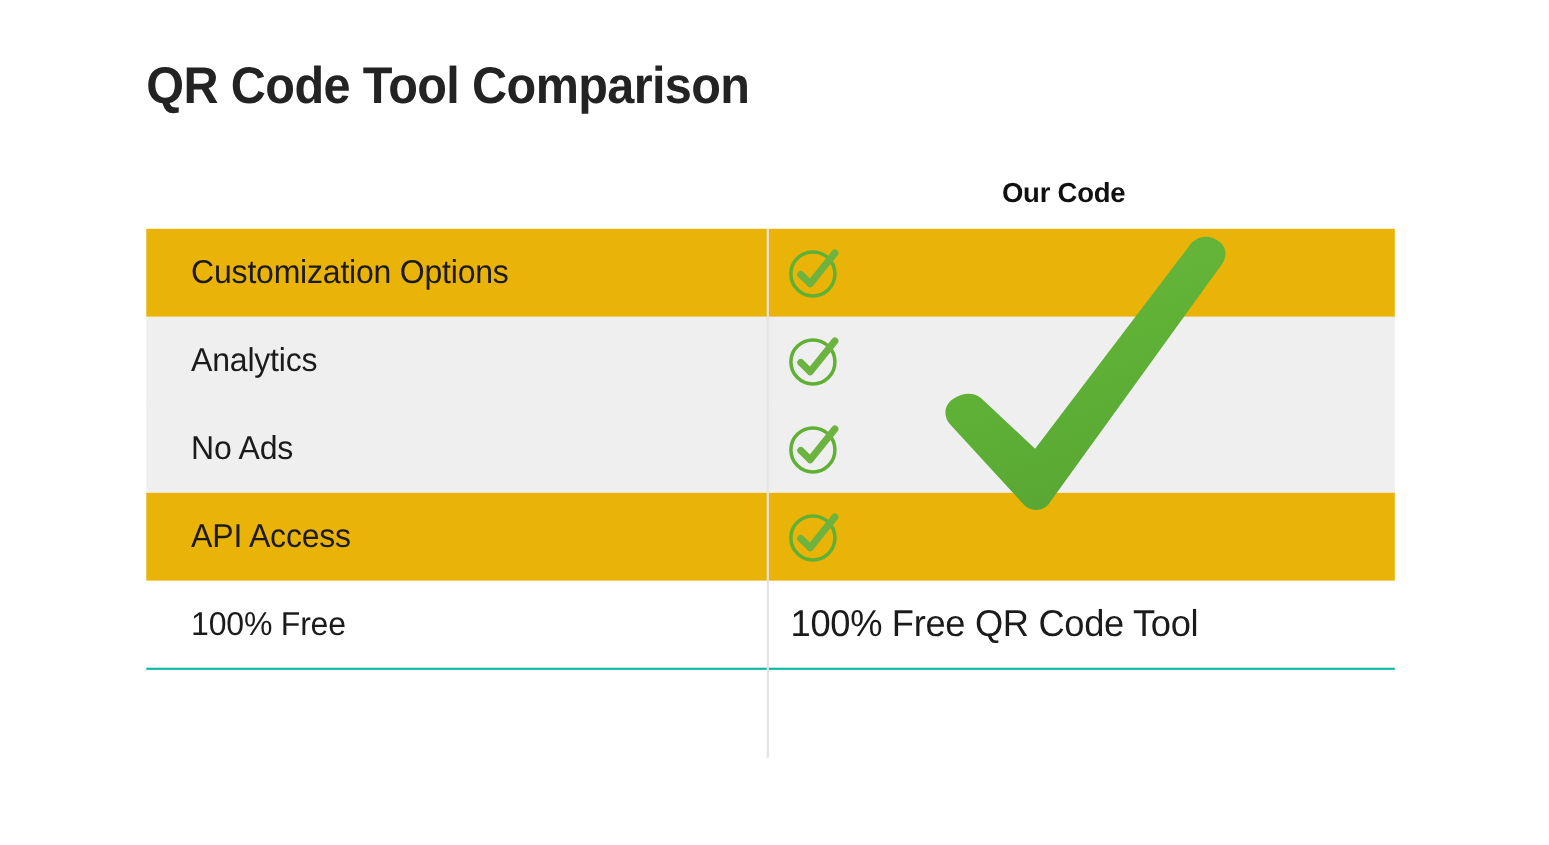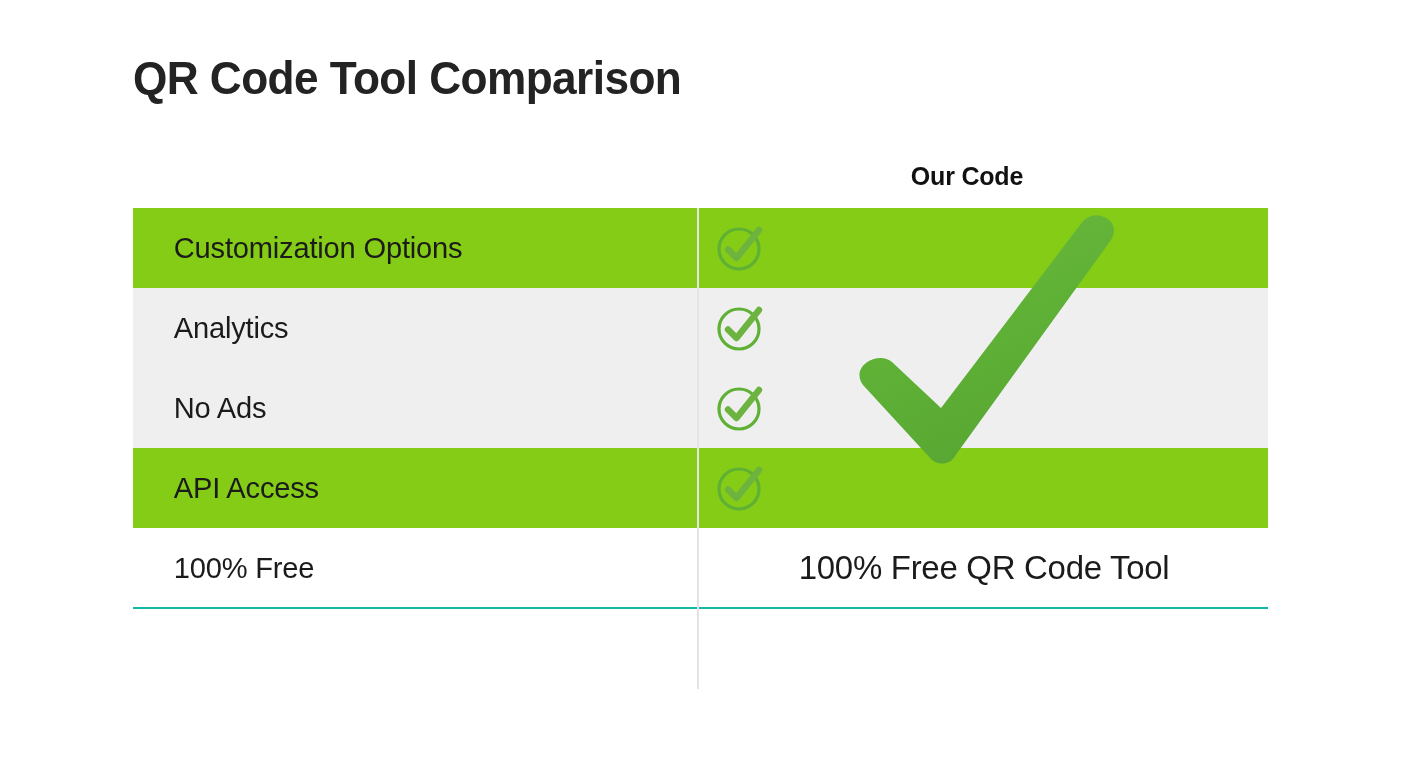--- a/index.html
+++ b/index.html
@@ -70,21 +70,21 @@
 
   .t-row {
     position: relative;
     display: flex;
     align-items: center;
     height: 80px;
     width: 1135px;
     box-sizing: border-box;
   }
   .t-row.shaded { background: #efefef; }
-  .t-row.plain  { background: #84cc16; }
+  .t-row.plain  { background: #eab308; }
   .t-row.last-row {
     background: #ffffff;
     border-bottom: 2px solid #14b8a6;
     height: 81px;
   }
 
   .cell-feature {
     width: 564px;
     flex: 0 0 564px;
     padding-left: 42px;
@@ -101,22 +101,21 @@
   .cell-value {
     flex: 1 1 auto;
     height: 100%;
     display: flex;
     align-items: center;
     padding-left: 17px;
     box-sizing: border-box;
     position: relative;
   }
   .cell-value.centered {
-    justify-content: center;
-    padding-left: 4px;
+    padding-left: 16px;
   }
   .value-text {
     font-size: 34px;
     color: #1b1b1b;
     letter-spacing: -0.3px;
     font-family: "Liberation Sans Narrow", "Liberation Sans", sans-serif;
     transform: scaleX(0.97);
     white-space: nowrap;
   }
 

